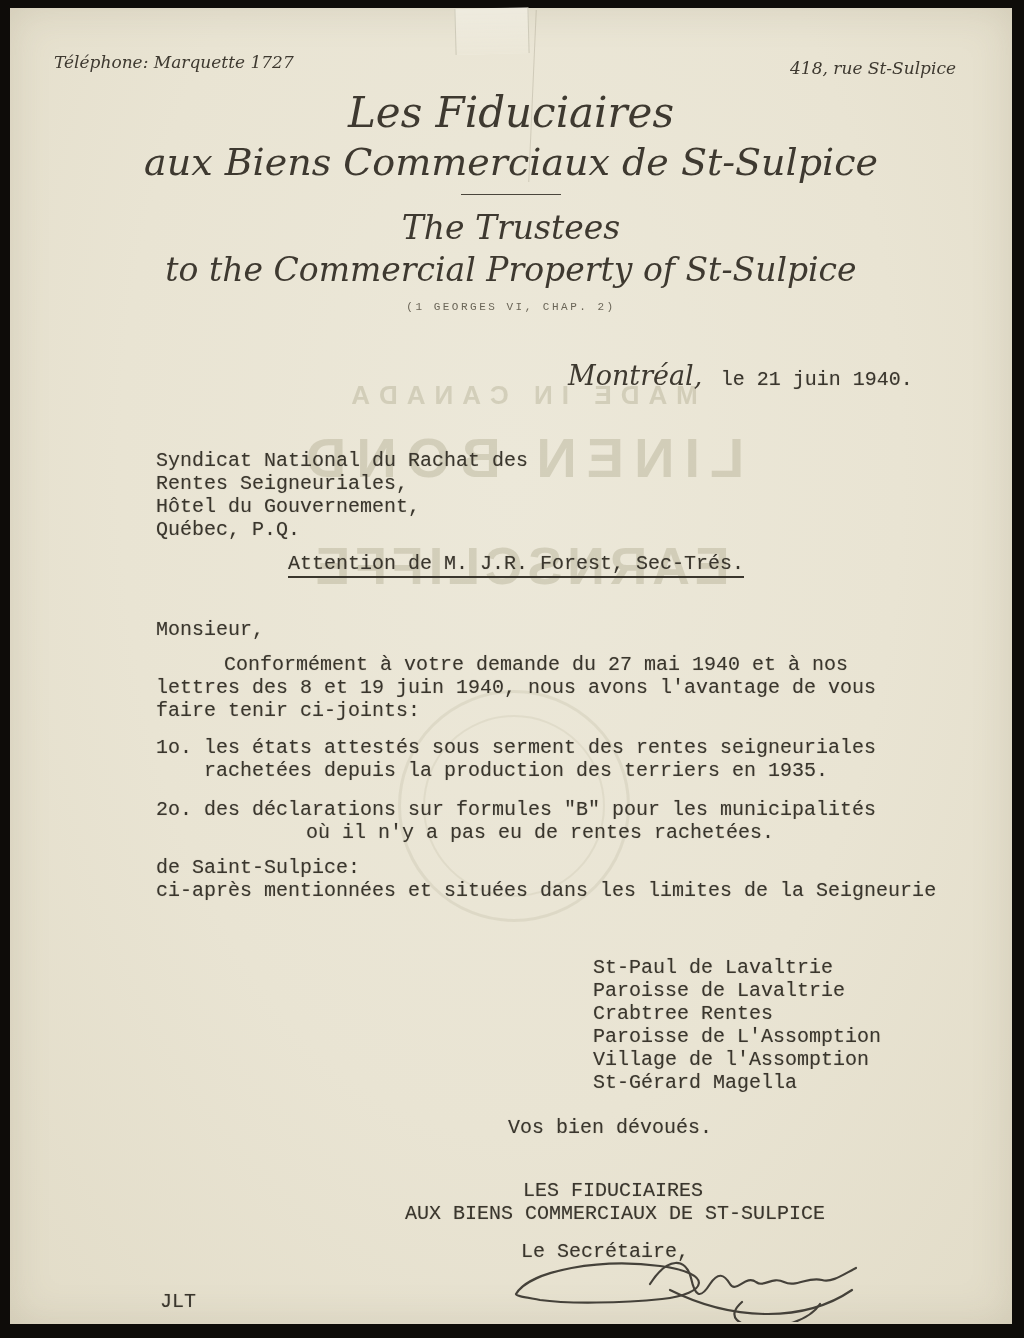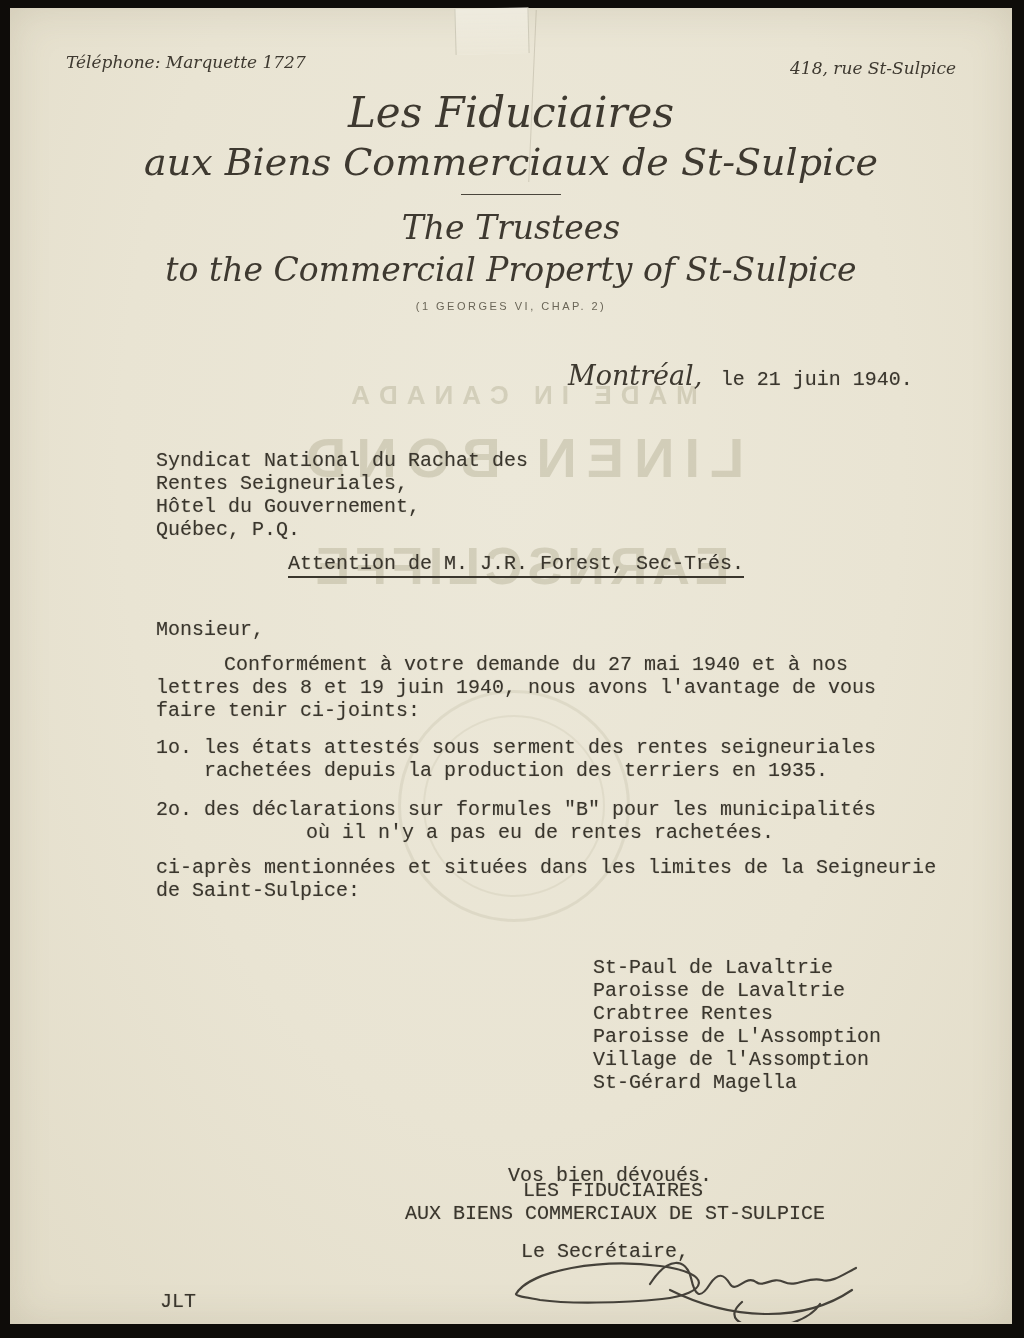--- a/index.html
+++ b/index.html
@@ -24,21 +24,21 @@
     white-space:nowrap;
   }
   .abs{position:absolute;}
   .center{left:0;width:100%;text-align:center;}
   .ind1{padding-left:68px;}
   .ind2{padding-left:48px;}
   .attention{
     border-bottom:2px solid #3a362d;padding-bottom:1px;
   }
   .statute{
-    font-family:Liberation Sans, sans-serif;font-size:11px;letter-spacing:2.5px;
+    font-family:Liberation Mono, monospace;font-size:11px;letter-spacing:2.5px;
     color:#6a6557;white-space:nowrap;
   }
   .divider{height:1px;background:#4a463c;}
   .watermark{
     transform:scaleX(-1);
     text-align:center;
     font-family:"Liberation Sans", sans-serif;font-weight:bold;
     color:rgba(172,165,138,0.38);
     pointer-events:none;
   }
@@ -73,21 +73,21 @@
     <div class="wm2">LINEN BOND</div>
     <div class="wm3">EARNSCLIFFE</div>
   </div>
   <div class="abs emblem" style="left:388px;top:682px;width:226px;height:226px;">
     <div class="emblem-inner"></div>
   </div>
 
   <div class="abs tape" style="left:445px;top:0;width:72px;height:46px;"></div>
   <div class="abs crease" style="left:522px;top:2px;height:172px;"></div>
 
-  <div class="abs script" style="left:56px;top:44px;font-size:17px;">Téléphone:  Marquette 1727</div>
+  <div class="abs script" style="left:44px;top:44px;font-size:17px;">Téléphone:  Marquette 1727</div>
   <div class="abs script" style="right:56px;top:50px;font-size:17px;">418, rue St-Sulpice</div>
 
   <div class="abs center script" style="top:80px;font-size:42px;">Les Fiduciaires</div>
   <div class="abs center script" style="top:132px;font-size:38px;">aux Biens Commerciaux de St-Sulpice</div>
   <div class="abs divider" style="left:451px;top:186px;width:100px;"></div>
   <div class="abs center script" style="top:200px;font-size:33px;">The Trustees</div>
   <div class="abs center script" style="top:242px;font-size:33px;">to the Commercial Property of St-Sulpice</div>
   <div class="abs center" style="top:288px;">
     <span class="statute">(1 GEORGES VI, CHAP. 2)</span>
   </div>
@@ -120,34 +120,34 @@
     <div>1o. les états attestés sous serment des rentes seigneuriales</div>
     <div class="ind2">rachetées depuis la production des terriers en 1935.</div>
   </div>
 
   <div class="abs mono" style="left:146px;top:790px;text-align:center;">
     <div>2o. des déclarations sur formules "B" pour les municipalités</div>
     <div class="ind2">où il n'y a pas eu de rentes rachetées.</div>
   </div>
 
   <div class="abs mono" style="left:146px;top:848px;">
+    <div>de Saint-Sulpice:</div>
     <div>ci-après mentionnées et situées dans les limites de la Seigneurie</div>
-    <div>de Saint-Sulpice:</div>
   </div>
 
   <div class="abs mono" style="left:583px;top:948px;">
     <div>St-Paul de Lavaltrie</div>
     <div>Paroisse de Lavaltrie</div>
     <div>Crabtree Rentes</div>
     <div>Paroisse de L'Assomption</div>
     <div>Village de l'Assomption</div>
     <div>St-Gérard Magella</div>
   </div>
 
-  <div class="abs mono" style="left:498px;top:1156px;font-family:Liberation Mono, monospace;">Vos bien dévoués.</div>
+  <div class="abs mono" style="left:498px;top:1108px;font-family:Liberation Mono, monospace;">Vos bien dévoués.</div>
   <div class="abs mono" style="left:513px;top:1171px;">LES FIDUCIAIRES</div>
   <div class="abs mono" style="left:395px;top:1194px;">AUX BIENS COMMERCIAUX DE ST-SULPICE</div>
   <div class="abs mono" style="left:511px;top:1232px;">Le Secrétaire,</div>
 
   <svg class="abs" style="left:500px;top:1238px;" width="350" height="76" viewBox="0 0 350 76">
     <g fill="none" stroke="#2f2c26" stroke-width="2.2" stroke-linecap="round" opacity="0.88">
       <path d="M6,48 C20,24 92,12 150,20 C205,27 198,48 152,53 C112,57 58,58 30,54 C14,51 6,50 6,48"></path>
       <path d="M140,38 C158,10 176,12 181,32 C185,50 190,54 200,38 C208,26 214,28 220,38 C226,48 236,28 246,36 C254,42 262,30 274,36 C286,42 298,30 312,34 C322,37 334,28 346,22"></path>
       <path d="M160,44 C220,74 292,78 342,44"></path>
       <path d="M232,56 C198,86 288,92 310,58"></path>

